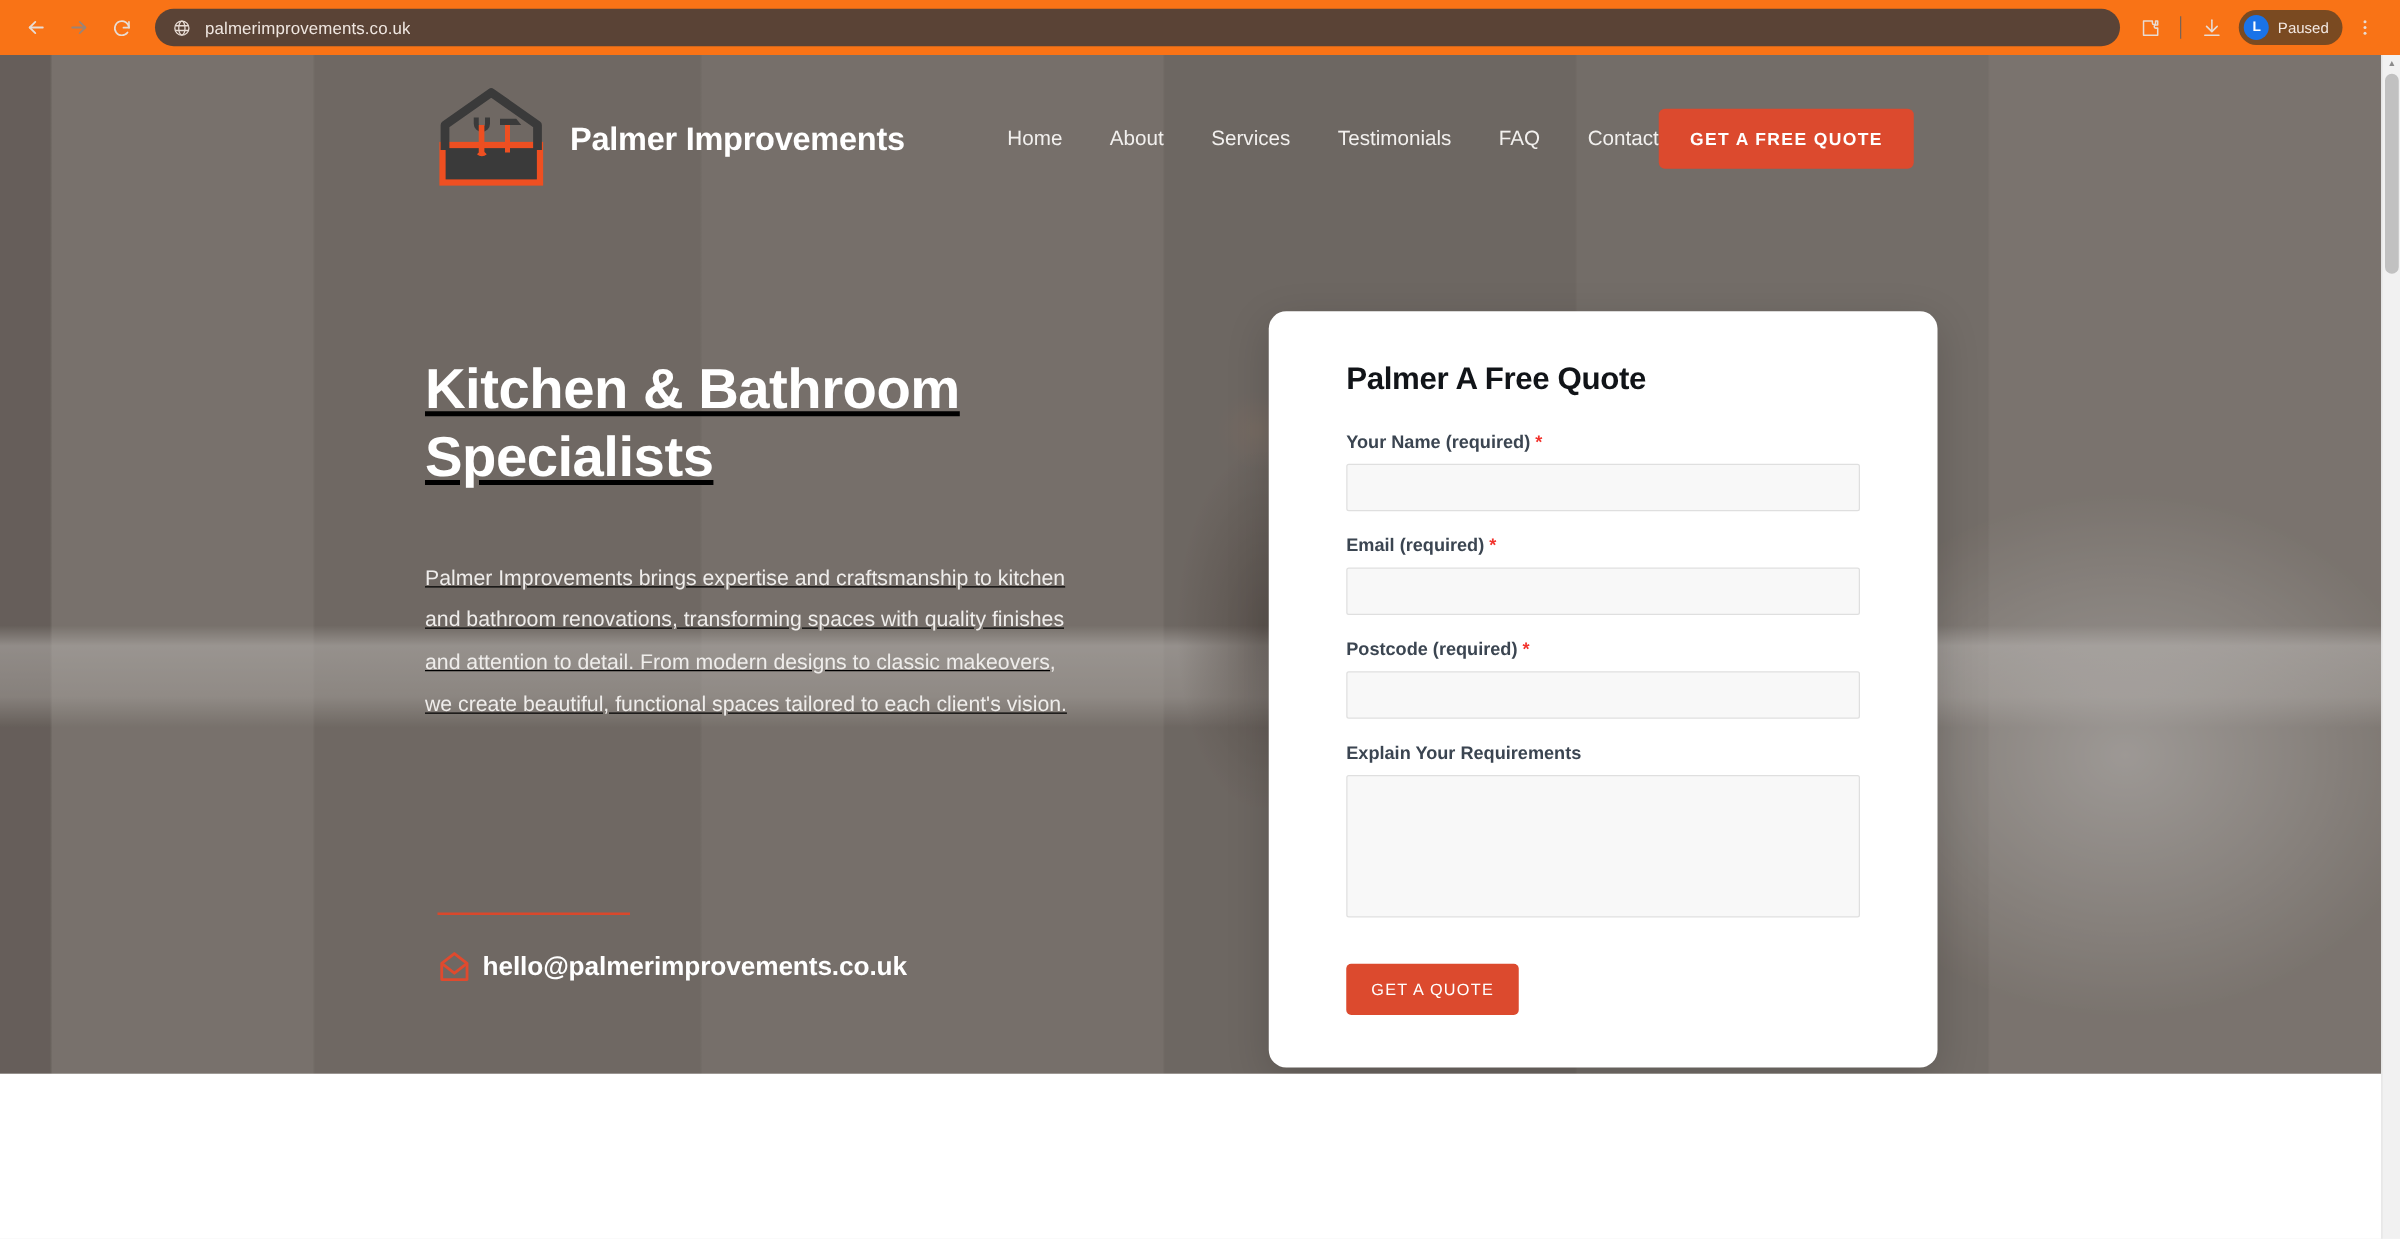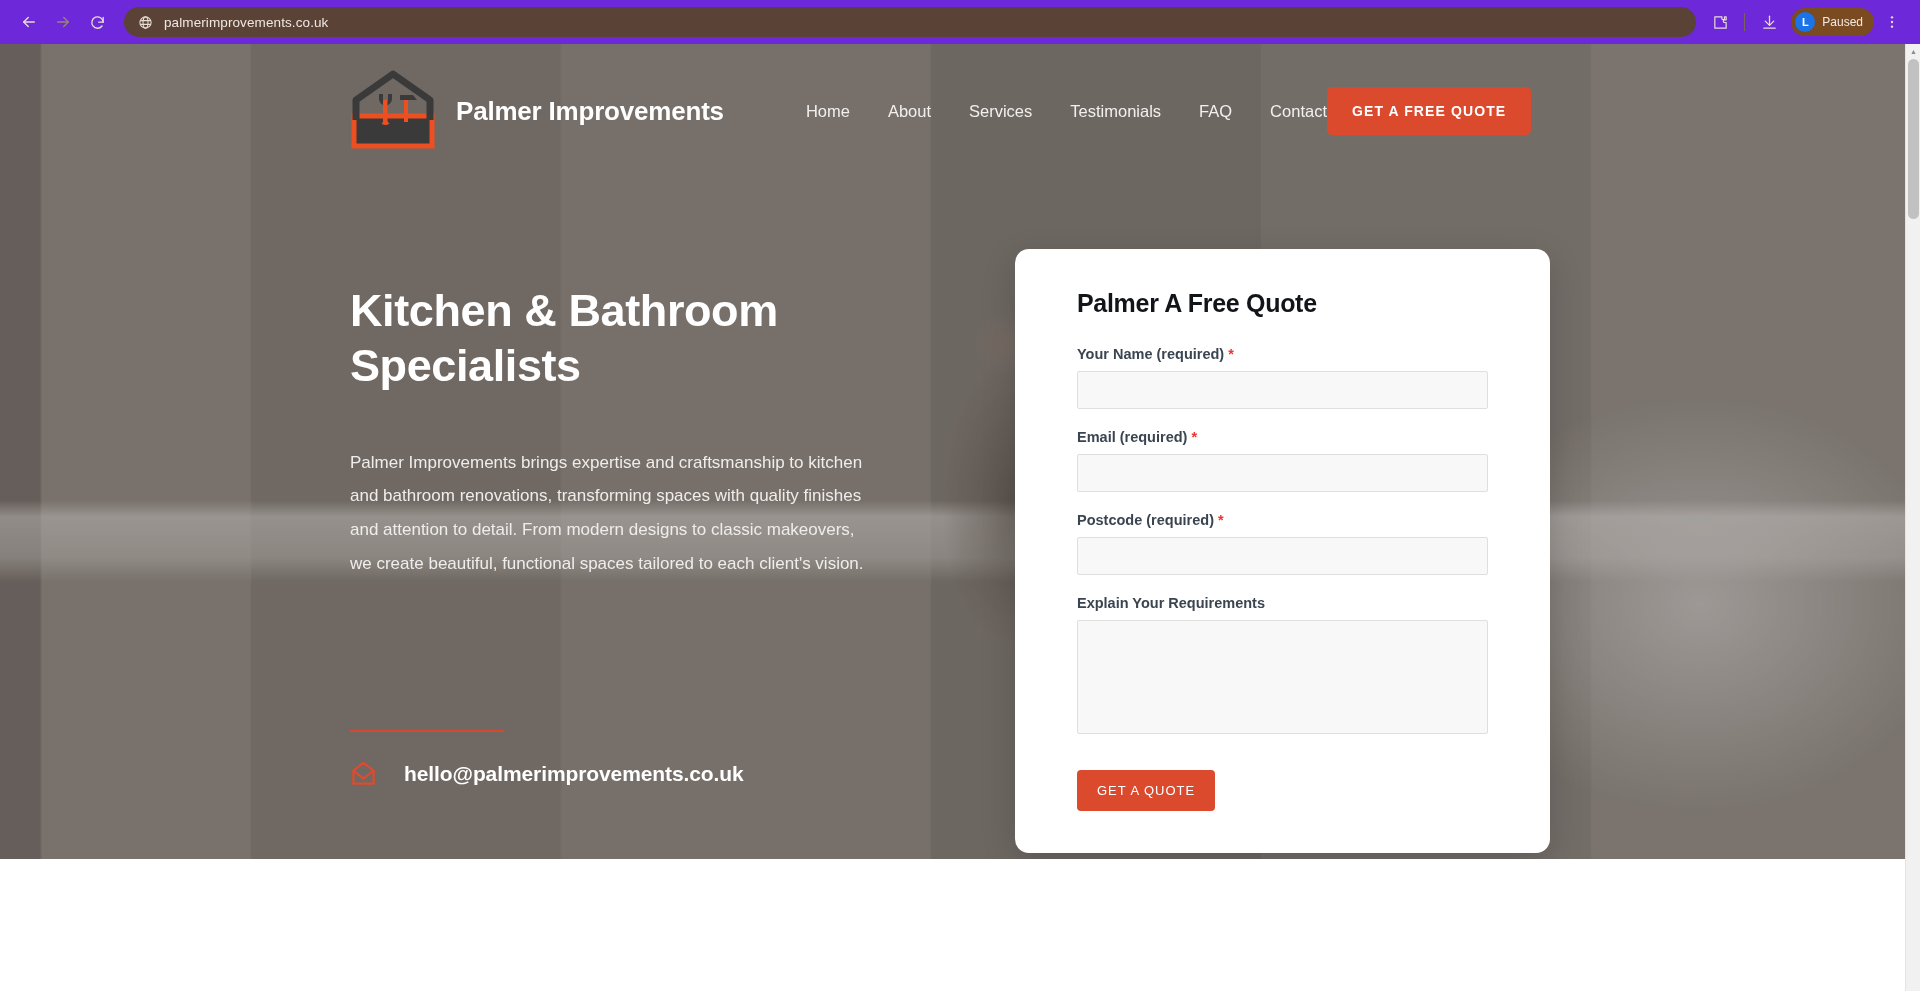--- a/index.html
+++ b/index.html
@@ -5,21 +5,21 @@
   * { box-sizing: border-box; margin: 0; padding: 0; }
   html, body {
     width: 1920px; height: 991px; overflow: hidden;
     font-family: "Liberation Sans", sans-serif;
     background: #ffffff;
   }
 
   
   #browser-chrome {
     height: 44px; width: 1920px;
-    background: #6d28d9;
+    background: #f97316;
     display: flex; align-items: center;
     padding: 0 12px;
     position: relative;
   }
   .nav-btn {
     width: 34px; height: 34px;
     display: flex; align-items: center; justify-content: center;
     border-radius: 50%;
     color: #e8dcd4;
     flex: 0 0 auto;
@@ -150,22 +150,23 @@
     letter-spacing: 1.1px;
     padding: 16px 25px;
     border: none; border-radius: 5px;
     white-space: nowrap;
     font-family: "Liberation Sans", sans-serif;
   }
 
   
   #hero-copy {
     position: absolute;
-    left: 350px; top: 240px;
+    left: 340px; top: 240px;
     width: 540px;
+    text-decoration: underline;
   }
   #hero-title {
     font-size: 45px; line-height: 1.22;
     font-weight: bold; color: #ffffff;
     letter-spacing: -0.4px;
     max-width: 470px;
   }
   #hero-sub {
     margin-top: 52px;
     font-size: 17px; line-height: 1.98;
@@ -174,21 +175,21 @@
   }
   #hero-divider {
     position: absolute;
     left: 350px; top: 686px;
     width: 154px; height: 2px;
     background: #d9482c;
   }
   #hero-email-row {
     position: absolute;
     left: 350px; top: 716px;
-    display: flex; align-items: center; gap: 27px;
+    display: flex; align-items: center; gap: 9px;
   }
   #envelope-icon { width: 27px; height: 27px; display:block; flex:0 0 auto; }
   #hero-email-text {
     font-size: 21px; font-weight: bold; color: #ffffff;
     letter-spacing: -0.1px;
   }
 
   
   #quote-card {
     position: absolute;

